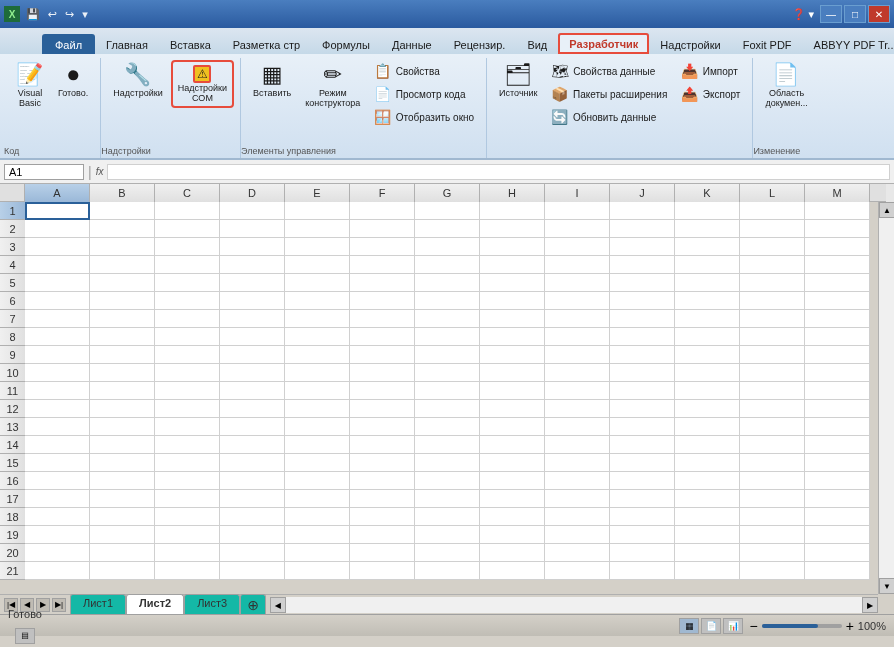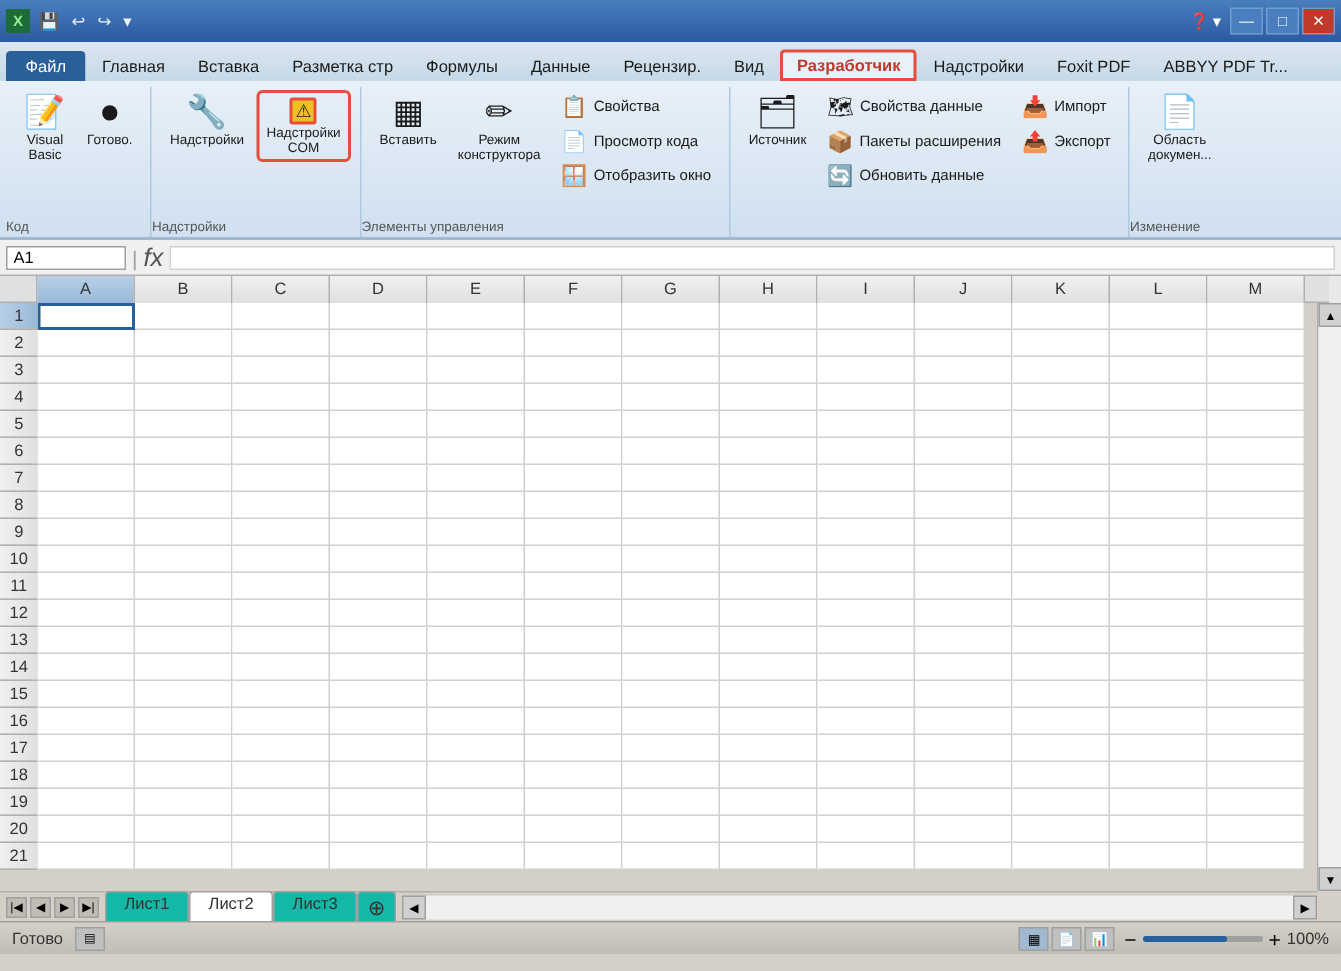--- a/index.html
+++ b/index.html
@@ -54,20 +54,21 @@
       font-weight: bold;
       color: #c0392b;
       outline: 2px solid #e74c3c;
       outline-offset: -2px;
     }
     .ribbon-tab.file {
       background: #2a6099;
       color: white;
       border-radius: 3px 3px 0 0;
       padding: 4px 12px 3px;
+      margin-left: 38px;
     }
 
     
     .ribbon {
       background: linear-gradient(to bottom, #e8f0f8, #d0e0f0);
       border-bottom: 2px solid #a0b8d0;
       display: flex;
       align-items: stretch;
       min-height: 90px;
       padding: 4px 0 0 4px;
@@ -154,21 +155,21 @@
       gap: 4px;
     }
     .name-box {
       width: 80px;
       border: 1px solid #a0a0a0;
       background: white;
       padding: 1px 4px;
       font-size: 11px;
     }
     .formula-sep { color: #a0a0a0; font-size: 14px; }
-    .fx-label { font-size: 17px; font-style: italic; color: #555; }
+    .fx-label { font-size: 10px; font-style: italic; color: #555; }
     .formula-input {
       flex: 1;
       border: 1px solid transparent;
       background: white;
       border: 1px solid #d0d0d0;
       padding: 1px 4px;
       font-size: 11px;
     }
 
     .corner-cell {
@@ -275,35 +276,35 @@
       border: 1px solid #a0a0a0;
       border-bottom: none;
       font-size: 11px;
       cursor: pointer;
       border-radius: 3px 3px 0 0;
       color: #333;
     }
     .sheet-tab.active {
       background: white;
       border-bottom: 1px solid white;
-      font-weight: normal;
+      font-weight: bold;
       padding-left: 12px;
     }
 
     
     .status-bar {
       background: linear-gradient(to bottom, #d4d0c8, #c0bdb5);
       height: 22px;
       display: flex;
       align-items: center;
       justify-content: space-between;
       padding: 0 8px;
       border-top: 1px solid #a0a0a0;
     }
-    .status-left { display: flex; align-items: center; gap: 8px; }
+    .status-left { display: flex; align-items: center; gap: 8px; flex-direction: column; }
     .status-right { display: flex; align-items: center; gap: 6px; }
     .status-text { font-size: 11px; color: #333; }
     .zoom-control { display: flex; align-items: center; gap: 4px; font-size: 11px; }
 
     .view-btns { display: flex; gap: 2px; }
     .view-btn {
       width: 20px; height: 16px;
       background: #c0c0c0;
       border: 1px solid #a0a0a0;
       display: flex; align-items: center; justify-content: center;

